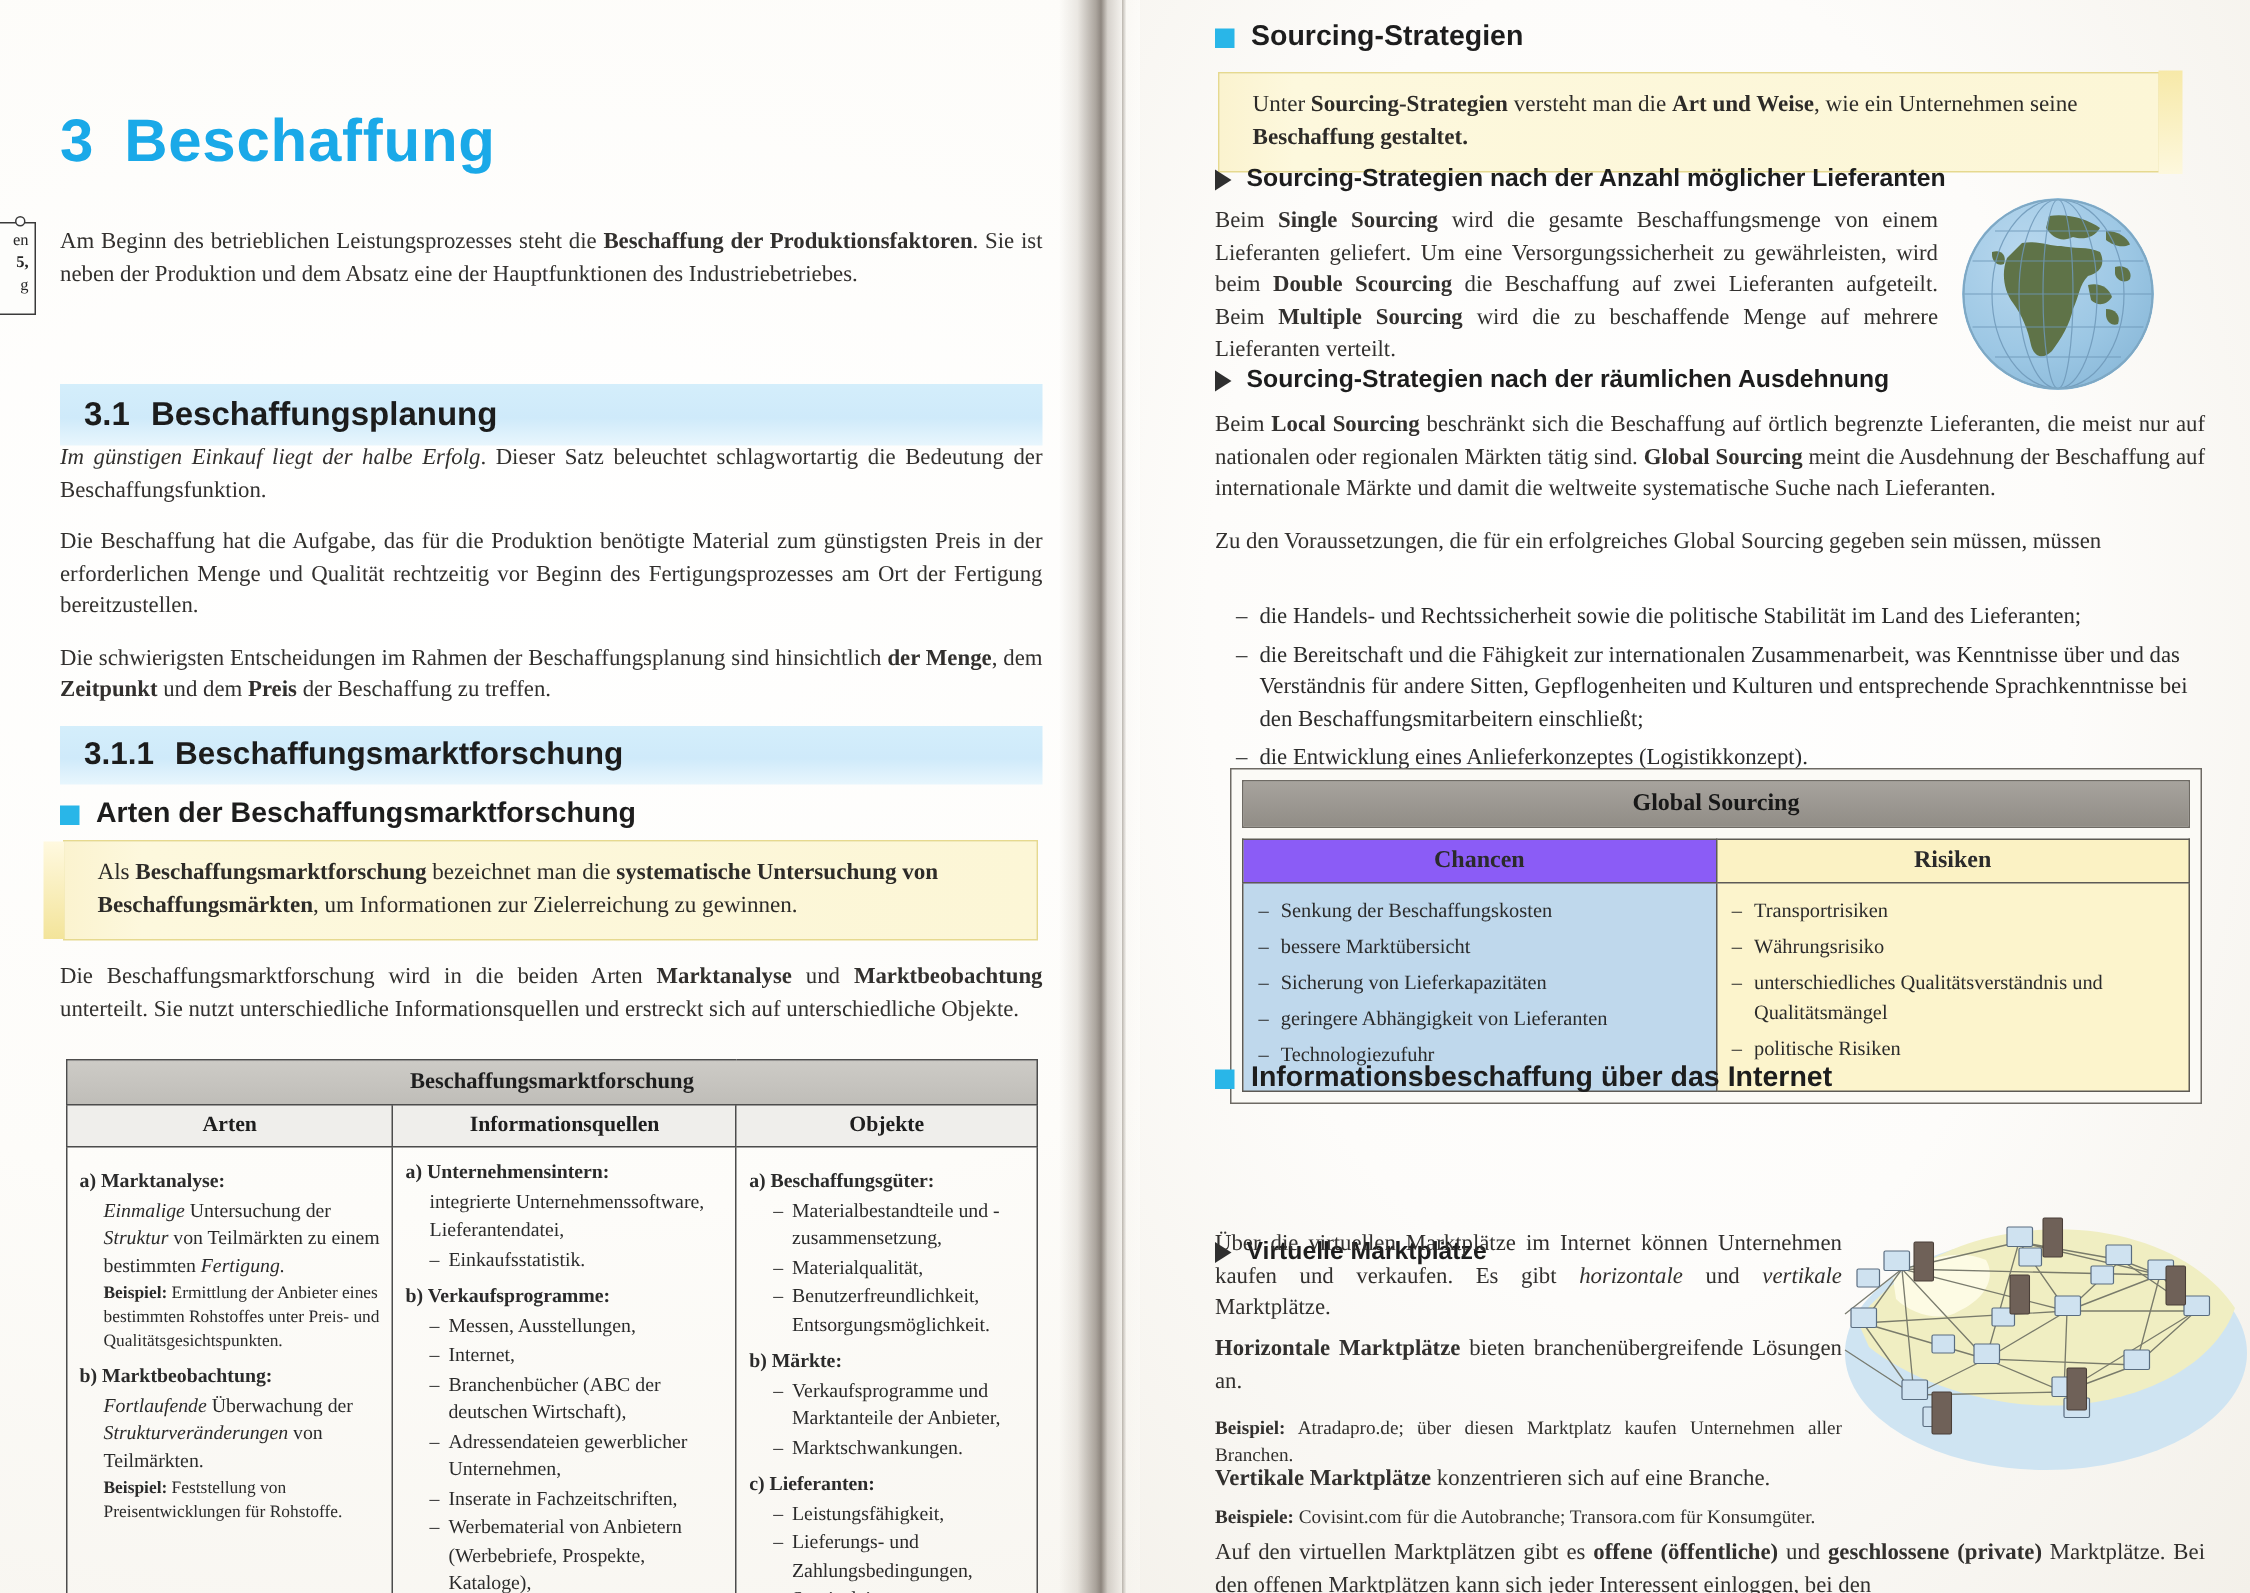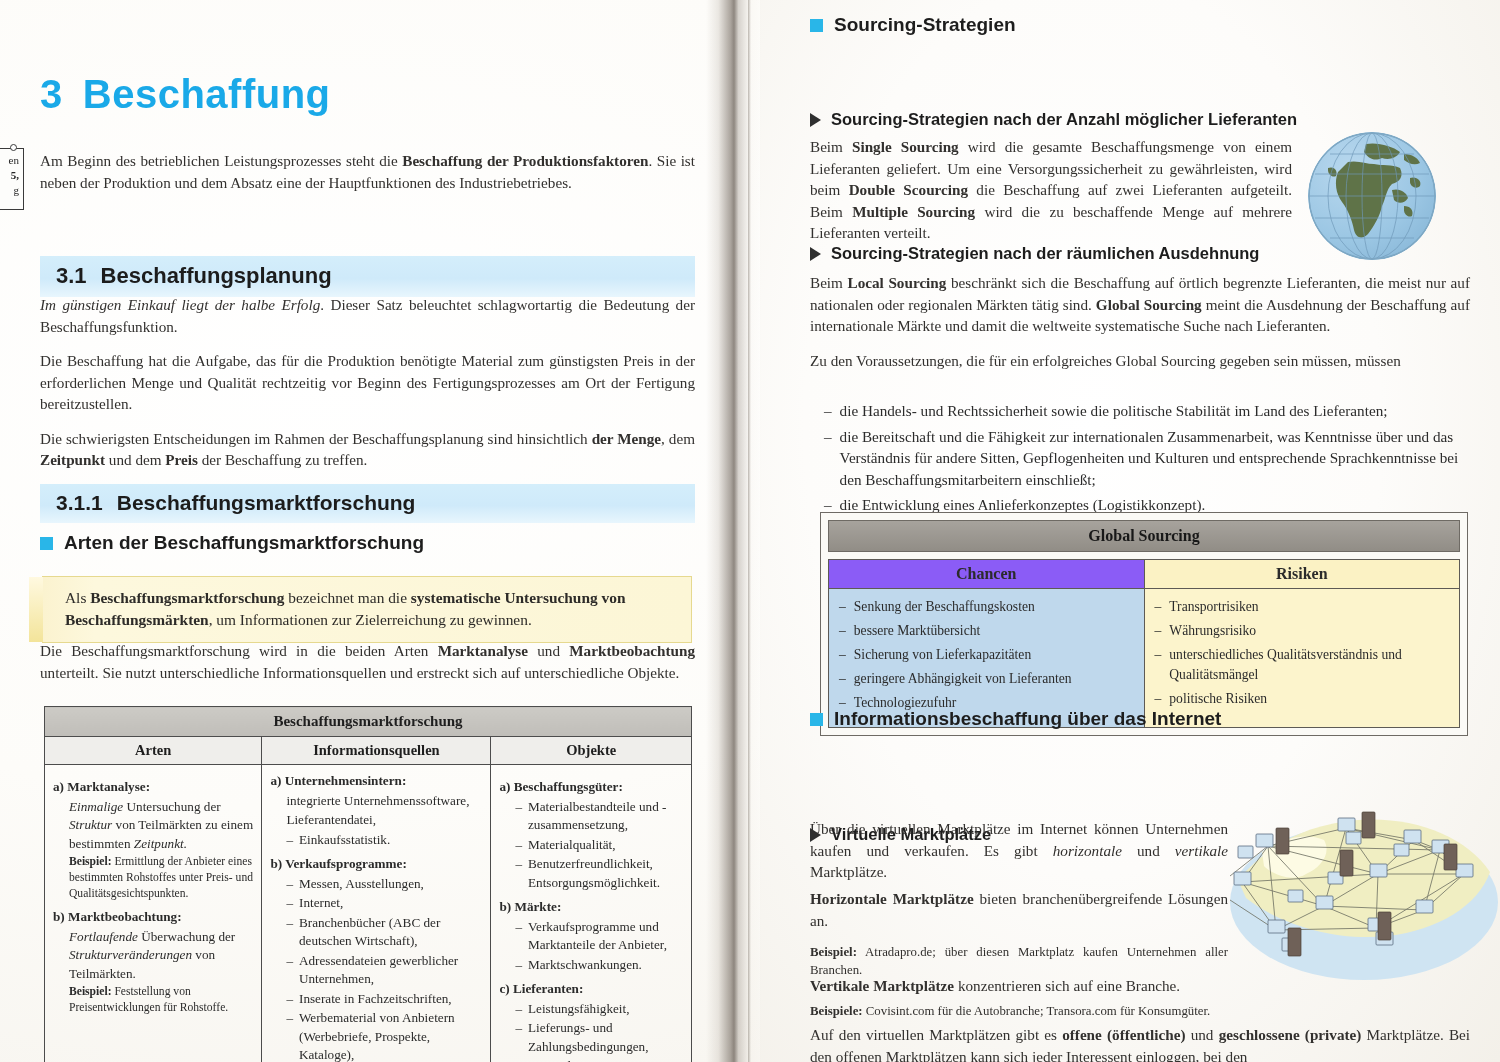--- a/index.html
+++ b/index.html
@@ -201,21 +201,21 @@
 
   <div class="h-band sub" style="position:absolute; left:40px; top:484px; width:655px;">
     <span class="num">3.1.1</span><span>Beschaffungsmarktforschung</span>
   </div>
 
   <div class="h-sq" style="position:absolute; left:40px; top:532px;">
     <span class="sq"></span>
     <span>Arten der Beschaffungsmarktforschung</span>
   </div>
 
-  <div class="defbox" style="position:absolute; left:42px; top:576px; width:650px;">
+  <div class="defbox" style="position:absolute; left:42px; top:560px; width:650px;">
     <div class="fold"></div>
     <span>Als <b>Beschaffungsmarktforschung</b> bezeichnet man die <b>systematische Untersuchung von Beschaffungsmärkten</b>, um Informationen zur Zielerreichung zu gewinnen.</span>
   </div>
 
   <div style="position:absolute; left:40px; top:640px; width:655px;">
     <p class="body last">Die Beschaffungsmarktforschung wird in die beiden Arten <b>Marktanalyse</b> und <b>Marktbeobachtung</b> unterteilt. Sie nutzt unterschiedliche Informationsquellen und erstreckt sich auf unterschiedliche Objekte.</p>
   </div>
 
   <div style="position:absolute; left:44px; top:706px; width:648px;">
     <table class="box">
@@ -225,21 +225,21 @@
       </tr>
       <tr>
         <td class="tbl-head" style="width:33.6%">Arten</td>
         <td class="tbl-head" style="width:35.4%">Informationsquellen</td>
         <td class="tbl-head" style="width:31%">Objekte</td>
       </tr>
       <tr>
         <td class="cellpad">
           <ul class="lvl">
                 <li style="font-weight:bold;margin-top:6px;">a) Marktanalyse:</li>
-                <li class="ind" style="font-style:normal"><i>Einmalige</i> Untersuchung der <i>Struktur</i> von Teilmärkten zu einem bestimmten <i>Zeitpunkt.</i></li>
+                <li class="ind" style="font-style:normal"><i>Einmalige</i> Untersuchung der <i>Struktur</i> von Teilmärkten zu einem bestimmten <i>Fertigung.</i></li>
                 <li class="ind small"><b>Beispiel:</b> Ermittlung der Anbieter eines bestimmten Rohstoffes unter Preis- und Qualitätsgesichtspunkten.</li>
                 <li style="font-weight:bold;margin-top:6px;">b) Marktbeobachtung:</li>
                 <li class="ind" style="font-style:normal"><i>Fortlaufende</i> Überwachung der <i>Strukturveränderungen</i> von Teilmärkten.</li>
                 <li class="ind small"><b>Beispiel:</b> Feststellung von Preisentwicklungen für Rohstoffe.</li>
               </ul>
         </td>
         <td class="cellpad">
           <ul class="lvl">
                 <li style="font-weight:bold;margin-top:0;">a) Unternehmensintern:</li>
                 <li class="ind" style="font-style:normal">integrierte Unternehmenssoftware,</li>
@@ -323,20 +323,24 @@
 <div class="gutter"></div>
 <div class="gutter-edge"></div>
 
 <div class="col" style="left:760px; top:0; width:740px; height:1062px;">
 
   <div class="h-sq" style="position:absolute; left:50px; top:14px;">
     <span class="sq"></span>
     <span>Sourcing-Strategien</span>
   </div>
 
+  <div class="defbox" style="position:absolute; left:52px; top:48px; width:628px;">
+    <div class="fold-r"></div>
+    <span>Unter <b>Sourcing-Strategien</b> versteht man die <b>Art und Weise</b>, wie ein Unternehmen seine <b>Beschaffung gestaltet.</b></span>
+  </div>
 
   <div class="h-tri" style="position:absolute; left:50px; top:110px;">
     <span class="tri"></span>
     <span>Sourcing-Strategien nach der Anzahl möglicher Lieferanten</span>
   </div>
 
   <div class="globe" style="left:548px; top:132px; width:128px; height:128px;">
     <div class="water"></div>
     <svg width="128" height="128" viewBox="0 0 128 128" style="position:absolute;inset:0">
       <g fill="#5f7348">

